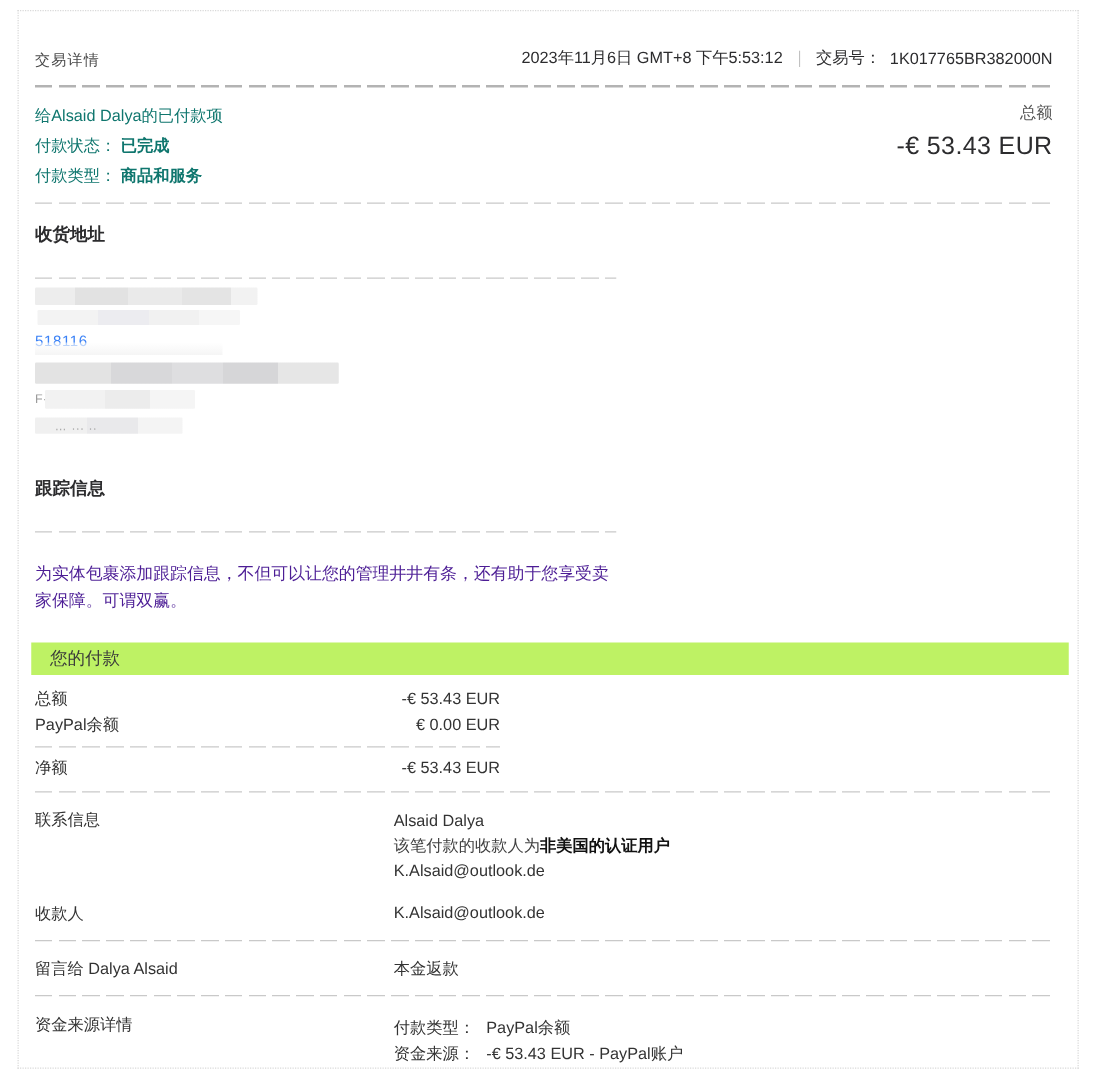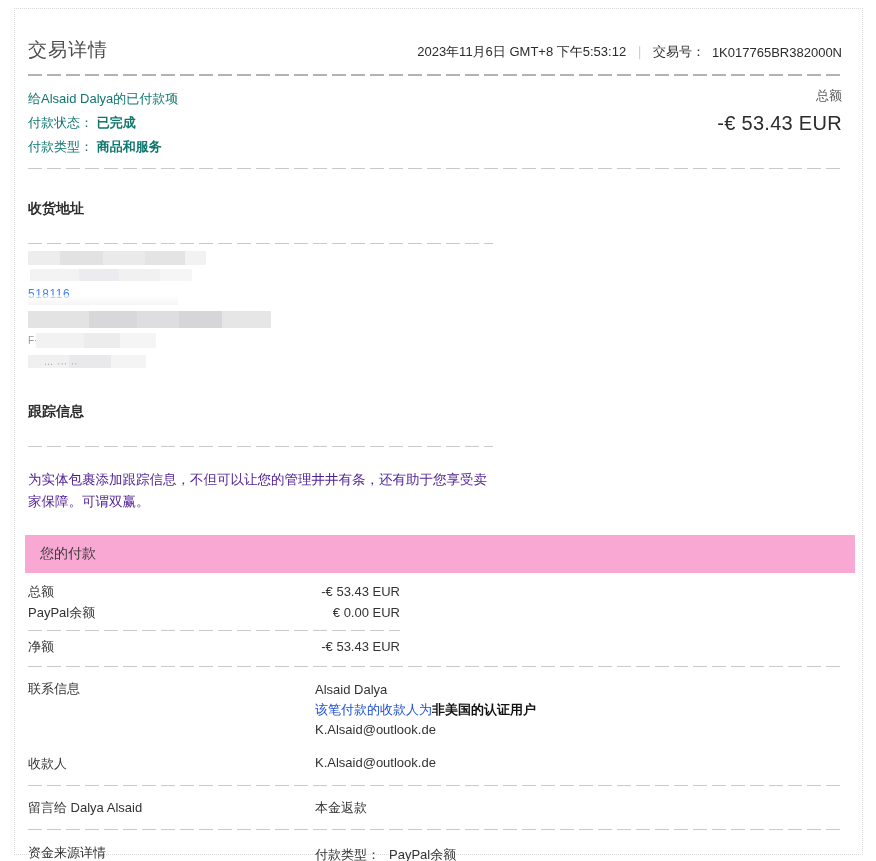--- a/index.html
+++ b/index.html
@@ -9,37 +9,37 @@
           border:1px dotted #d9d9d9; padding:0 20px 0 13px; background:#fff; }
 
   
   .hr   { height:1px; background:repeating-linear-gradient(90deg,#c9c9c9 0 14px,transparent 14px 19px); }
   .hr2  { height:2px; background:repeating-linear-gradient(90deg,#b3b3b3 0 14px,transparent 14px 19px); }
   .hr-half { width:465px; }
   .hr-short { width:372px; }
 
   
   .hdr { display:flex; justify-content:space-between; align-items:flex-end; padding-top:28px; }
-  .title { font-size:19px; color:#4a4a4a; letter-spacing:1px; }
+  .title { font-size:12px; color:#4a4a4a; letter-spacing:1px; }
   .hdr-meta { font-size:13px; color:#2c2c2e; display:flex; align-items:center; gap:7px; padding-bottom:2px; }
   .hdr-sep { color:#b9b9b9; font-size:13px; }
   .hdr-rule { margin-top:11px; }
 
   
   .summary { display:flex; justify-content:space-between; padding-top:11px; padding-bottom:9px; }
   .sum-left div { font-size:13px; line-height:24px; color:#0f766e; }
   .sum-left .val { font-weight:bold; }
   .sum-right { text-align:right; }
   .sum-right .lbl { font-size:13px; color:#555; }
   .sum-right .amt { font-size:20px; color:#2c2c2e; margin-top:7px; letter-spacing:0.3px; }
 
   .sec-h { font-size:14px; font-weight:bold; color:#2c2c2e; }
 
   
-  .ship-h { margin-top:31px; }
+  .ship-h { margin-top:16px; }
   .ship-rule { margin-top:25px; }
   .redact { position:relative; height:118px; margin-top:7px; }
   .rbox { position:absolute; border-radius:1px; }
   .r1 { left:0;   top:0;    width:178px; height:14px;
         background:linear-gradient(90deg,#ededed 0 18%,#e2e2e2 18% 42%,#eaeaea 42% 66%,#e4e4e4 66% 88%,#f2f2f2 88%); }
   .r2 { left:2px; top:18px; width:162px; height:12px;
         background:linear-gradient(90deg,#f3f3f3 0 30%,#ececf0 30% 55%,#f1f1f1 55% 80%,#f6f6f6 80%); }
   .rzip { position:absolute; left:0; top:36px; font-size:12px; color:#3b82f6; letter-spacing:0.5px; }
   .rzipblur { position:absolute; left:0; top:44px; width:150px; height:10px;
         background:linear-gradient(180deg,rgba(255,255,255,0.55),#f5f5f5); }
@@ -51,34 +51,34 @@
   .r5 { left:0;  top:104px; width:118px; height:13px;
         background:linear-gradient(90deg,#f0f0f0 0 35%,#e9e9eb 35% 70%,#f4f4f4 70%); }
   .r5c { position:absolute; left:16px; top:106px; font-size:9px; color:#a8a8a8; letter-spacing:1px; }
 
   
   .trk-h { margin-top:34px; }
   .trk-rule { margin-top:25px; }
   .trk-p { margin-top:22px; width:468px; font-size:13.5px; line-height:22px; color:#4c1d95; }
 
   
-  .paybar { margin:22px -13px 0 -3px; height:38px; background:#f9a8d4; display:flex; align-items:center;
+  .paybar { margin:22px -13px 0 -3px; height:26px; background:#bef264; display:flex; align-items:center;
             padding-left:15px; font-size:14px; color:#3a3a3a; }
   .paytable { margin-top:9px; width:372px; }
   .payrow { display:flex; justify-content:space-between; font-size:13px; line-height:20px; color:#333; }
   .payrow + .payrow { margin-top:1px; }
   .paytable .hr-short { margin:7px 0 6px 0; }
   .pay-rule { margin-top:9px; }
 
   
   .inforow { display:flex; font-size:13px; color:#333; }
   .inforow .lab { width:287px; flex:none; }
   .contact { margin-top:13px; }
   .contact .lines div { line-height:20px; }
-  .note-gray { color:#1d4ed8; }
+  .note-gray { color:#404040; }
   .note-bold { font-weight:bold; color:#111; }
   .payee-row { margin-top:15px; }
   .contact-rule { margin-top:12px; }
 
   .msg-row { margin-top:13px; }
   .msg-rule { margin-top:12px; }
 
   .fund-row { margin-top:14px; }
   .fund-line { line-height:21px; display:flex; gap:9px; }
   .fund-lab { color:#333; }

